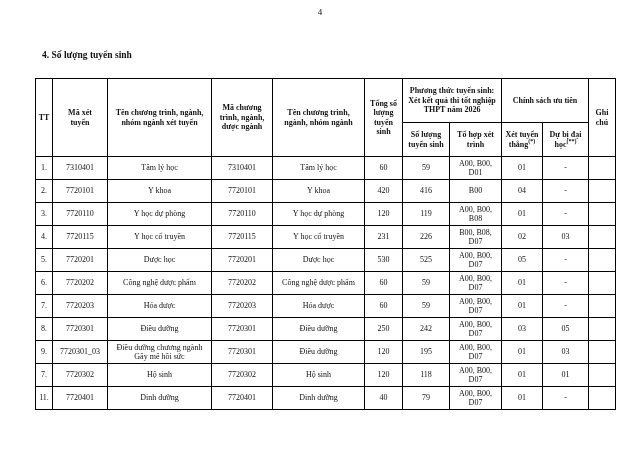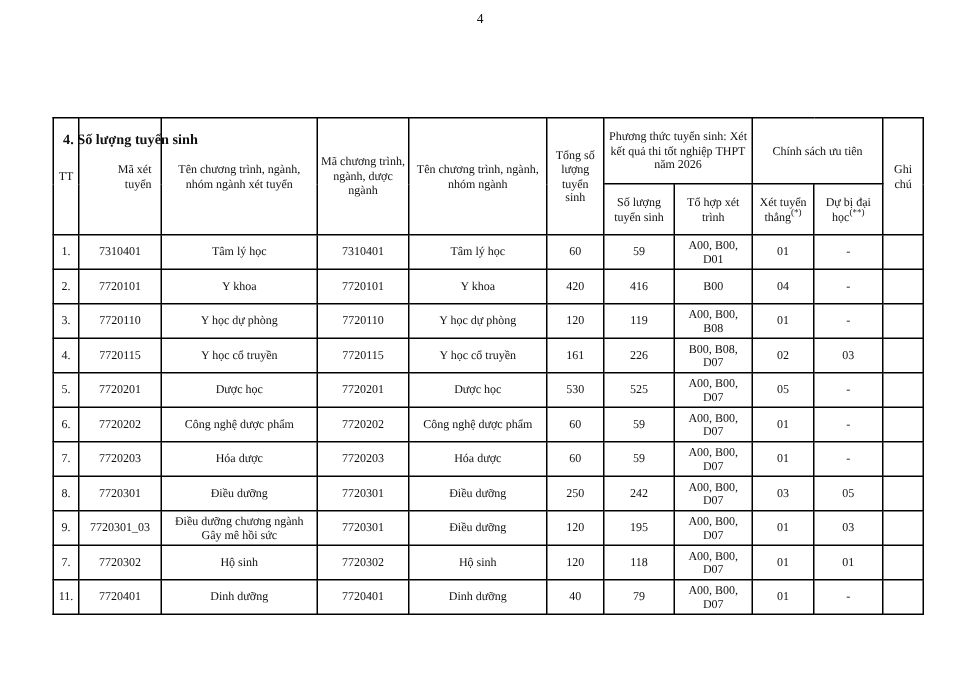--- a/index.html
+++ b/index.html
@@ -23,49 +23,48 @@
     right: 0;
     text-align: center;
     font-size: 9px;
   }
   .heading {
     position: absolute;
     top: 50px;
     left: 42px;
     font-size: 9.5px;
     font-weight: bold;
-    margin-top: 39px;
   }
   table.enroll {
     position: absolute;
     top: 78px;
     left: 35px;
     width: 580px;
     border-collapse: collapse;
     table-layout: fixed;
     font-size: 8px;
     line-height: 1.18;
   }
   table.enroll th, table.enroll td {
     border: 1px solid #000;
     padding: 1px 2px;
     text-align: center;
     vertical-align: middle;
     overflow: hidden;
   }
   table.enroll th {
-    font-weight: normal;
+    font-weight: bold;
     font-size: 8px;
   }
   thead tr.h1 { height: 44px; }
   thead tr.h2 { height: 34px; }
   tbody td { height: 20px; }
   td.c2 { text-align: justify; padding: 1px 3px; }
   td.c4 { text-align: left; padding: 1px 3px; }
-  .narrow { display: inline-block; max-width: 42px; text-align: right; }
+  .narrow { display: inline-block; max-width: 42px; }
   sup { font-size: 6px; line-height: 0; }
 </style>
 </head>
 <body>
 
 <div class="page">
 
   <div class="page-number">4</div>
 
   <div class="heading">4. Số lượng tuyển sinh</div>
@@ -142,21 +141,21 @@
           <td class="c8">01</td>
           <td class="c9">-</td>
           <td class="c10"></td>
         </tr>
         <tr>
           <td class="c0">4.</td>
           <td class="c1">7720115</td>
           <td class="c2">Y học cổ truyền</td>
           <td class="c3">7720115</td>
           <td class="c4">Y học cổ truyền</td>
-          <td class="c5">161</td>
+          <td class="c5">231</td>
           <td class="c6">226</td>
           <td class="c7">B00, B08, D07</td>
           <td class="c8">02</td>
           <td class="c9">03</td>
           <td class="c10"></td>
         </tr>
         <tr>
           <td class="c0">5.</td>
           <td class="c1">7720201</td>
           <td class="c2">Dược học</td>

